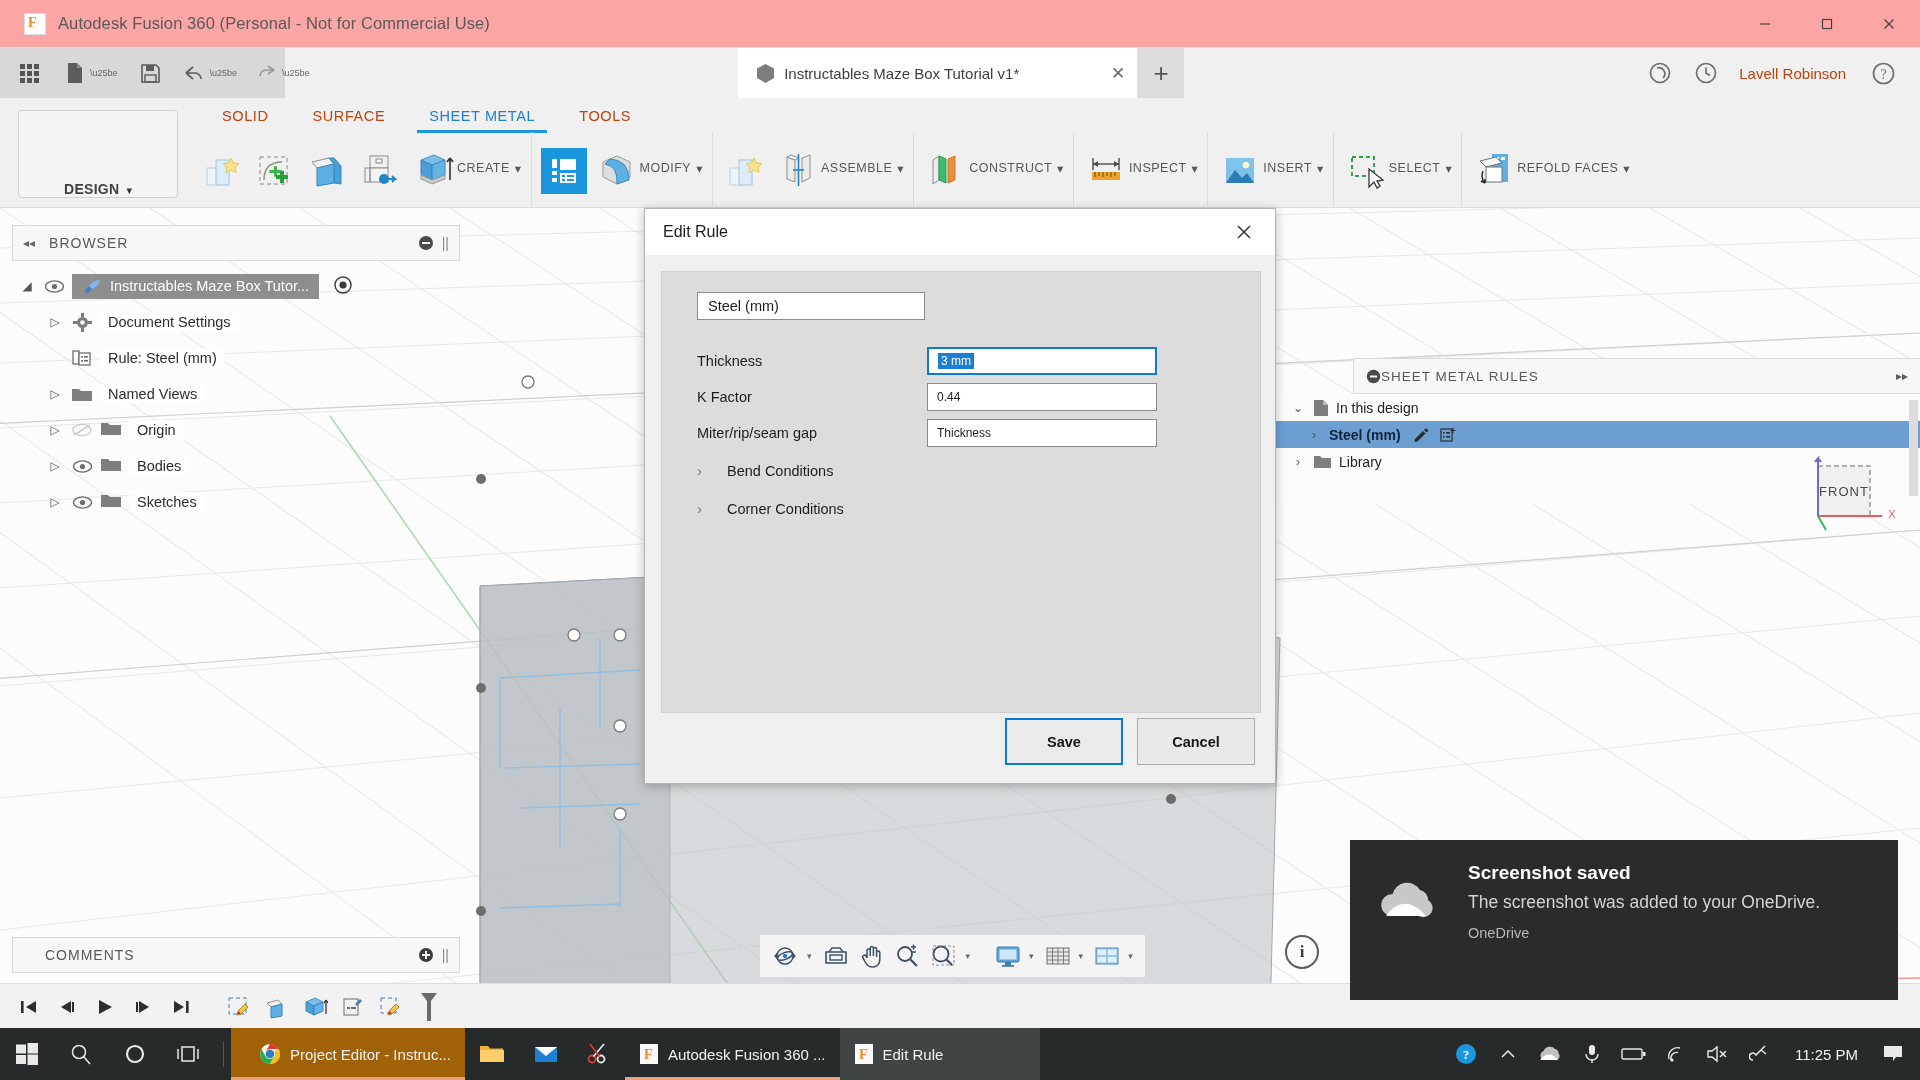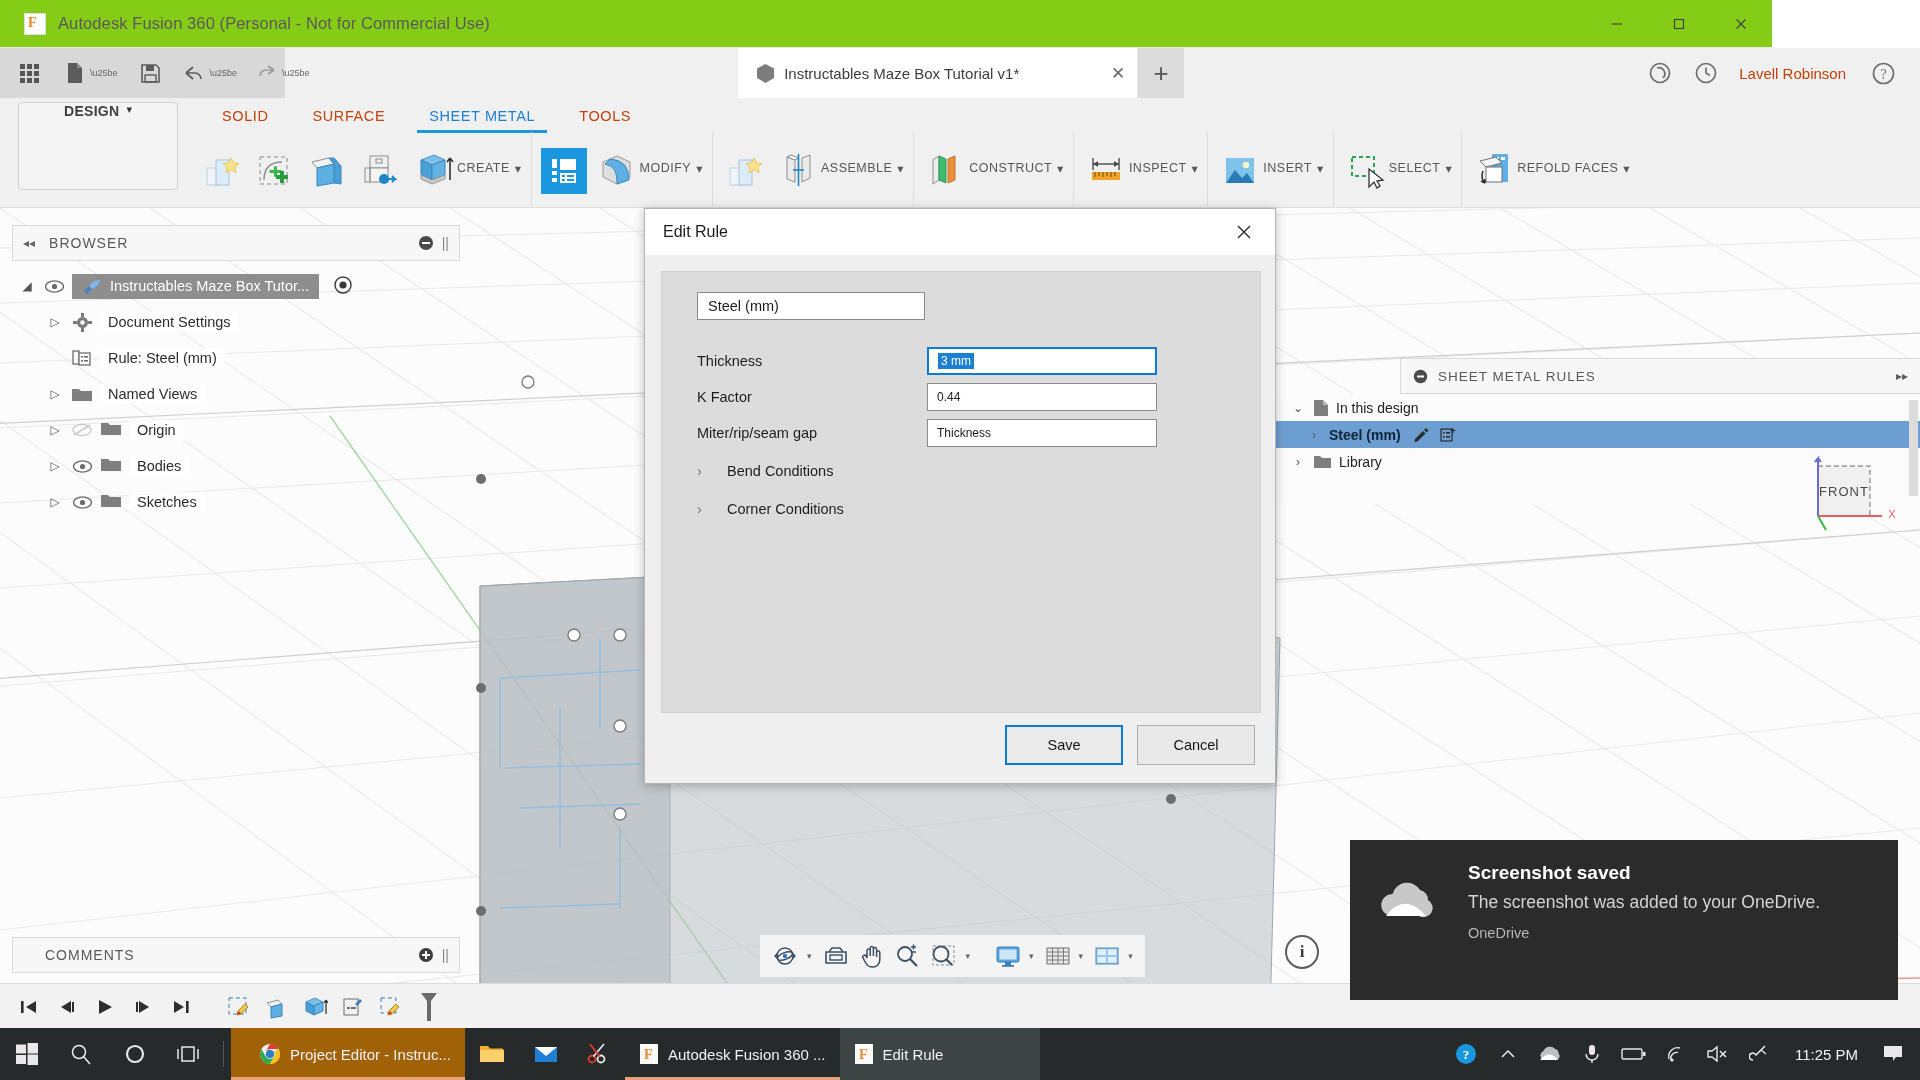--- a/index.html
+++ b/index.html
@@ -6,22 +6,22 @@
   html, body {
     width: 1920px; height: 1080px;
     overflow: hidden;
     font-family: "Liberation Sans", sans-serif;
     background: #fff;
   }
   #app { position: relative; width: 1920px; height: 1080px; }
 
   
   .titlebar {
-    position: absolute; left:0; top:0; width:1772px; height:48px;
-    background:#84cc16; border-bottom:1px solid #e6e6e6;
+    position: absolute; left:0; top:0; width:1920px; height:48px;
+    background:#fca5a5; border-bottom:1px solid #e6e6e6;
     display:flex; align-items:center;
   }
   .tb-logo { width:22px; height:22px; margin-left:24px; margin-right:12px;
     background:#fff; border:1px solid #ddd; position:relative; }
   .tb-logo:before { content:"F"; position:absolute; left:3px; top:1px;
     font-size:14px; font-weight:bold; color:#e8892b; font-family:"Liberation Serif", serif;}
   .tb-title { font-size:16.5px; color:#5a5a5a; letter-spacing:0.1px; }
   .tb-ctrls { margin-left:auto; display:flex; height:48px; }
   .tb-btn { width:62px; height:48px; display:flex; align-items:center; justify-content:center;
      color:#444; font-size:17px; }
@@ -49,23 +49,23 @@
   .appbar-right { display:flex; align-items:center; gap:0px; height:50px; padding-right:14px; }
   .ab-ic { width:46px; height:50px; display:flex; align-items:center; justify-content:center; color:#666; }
   .username { font-size:15px; color:#c2410c; margin:0 14px 0 10px; }
 
   
   .ribbon {
     position:absolute; left:0; top:98px; width:1920px; height:110px;
     background:#f0f0f0; border-bottom:1px solid #dcdcdc;
   }
   .design-box {
-    position:absolute; left:18px; top:4px; width:160px; height:88px;
+    position:absolute; left:18px; top:12px; width:160px; height:88px;
     border:1px solid #d0d0d0; border-radius:4px; background:#f4f4f4;
-    display:flex; align-items:flex-start; justify-content:center; gap:7px;
+    display:flex; align-items:flex-end; justify-content:center; gap:7px;
   }
   .design-lbl { font-size:14px; font-weight:bold; color:#404040; letter-spacing:0.3px; }
 
   .tabstrip { position:absolute; left:200px; top:4px; display:flex; gap:0px; }
   .rtab { padding:6px 22px 9px; font-size:14.5px; color:#c2410c; letter-spacing:0.6px; position:relative; }
   .rtab.active { color:#1b7fd4; }
   .rtab.active:after { content:""; position:absolute; left:10px; right:10px; bottom:0; height:3px; background:#1b97e0; }
 
   .rpanels { position:absolute; left:190px; top:34px; display:flex; height:74px; align-items:stretch; }
   .rpanel { display:flex; align-items:center; justify-content:space-between;
@@ -94,23 +94,23 @@
   .br-tree { position:absolute; left:18px; top:268px; width:440px; font-size:14.5px; color:#2d2d2d; }
   .br-row { display:flex; align-items:center; height:36px; gap:7px; }
   .br-row .arrow { width:18px; text-align:center; color:#555; font-size:12px; }
   .br-label { padding:2px 8px; background:rgba(255,255,255,0.72); }
   .br-row.root .br-label { background:#8e8e8e; color:#fff; padding:4px 10px; }
   .eye { width:22px; display:flex; justify-content:center; color:#6b6b6b; }
   .eye.off { opacity:0.32; }
 
   
   .smr-hdr {
-    position:absolute; right:0px; top:358px; width:520px; height:36px;
+    position:absolute; right:0px; top:358px; width:567px; height:36px;
     background:#f7f7f7; border:1px solid #d9d9d9; border-right:none;
-    display:flex; align-items:center; padding:0 12px; gap:10px;margin-left:12px;
+    display:flex; align-items:center; padding:0 12px; margin-left:12px;
   }
   .smr-hdr .ttl { font-size:13.5px; color:#585858; letter-spacing:1px; }
   .smr-body { position:absolute; right:0px; top:394px; width:645px; height:110px;
      background:#fbfbfb; border-left:1px solid #d9d9d9; }
   .smr-row { display:flex; align-items:center; height:27px; font-size:14px; color:#222; gap:7px; padding-left:14px; }
   .smr-row.selected { background:#6d9ed1; }
   .smr-row .arrow { width:16px; text-align:center; color:#555; font-size:12px; }
   .smr-scroll { position:absolute; right:2px; top:400px; width:9px; height:96px; background:#dcdcdc; }
 
   
@@ -131,22 +131,22 @@
   .frow { position:absolute; left:35px; display:flex; align-items:center; width:530px; height:28px; }
   .frow .lab { font-size:14.5px; color:#1d1d1d; width:230px; }
   .fval { width:230px; height:28px; background:#fff; border:1px solid #8b8b8b;
      font-size:12px; color:#1e1e1e; display:flex; align-items:center; padding-left:9px; }
   .fval.focused { border:2px solid #0a7ad4; }
   .sel-text { background:#1b7fd4; color:#fff; padding:1px 3px; }
   .section { position:absolute; left:35px; display:flex; align-items:center; gap:18px; }
   .section .chev { color:#777; font-size:15px; width:12px; }
   .section .stxt { font-size:14.5px; color:#1d1d1d; }
   .dlg-btns { position:absolute; right:20px; bottom:18px; display:flex; gap:14px; }
-  .dbtn { width:118px; height:40px; display:flex; align-items:center; justify-content:center;
-     font-size:14.5px; color:#161616; background:#e9e9e9; border:1px solid #adadad; }
+  .dbtn { width:118px; height:47px; display:flex; align-items:center; justify-content:center;
+     font-size:14.5px; color:#161616; background:#e9e9e9; border:1px solid #adadad;font-weight:bold; }
   .dbtn.primary { border:2px solid #0a7ad4; background:#eaeaea; }
 
   
   .comments {
     position:absolute; left:12px; top:937px; width:448px; height:36px;
     background:#f7f7f7; border:1px solid #d9d9d9;
     display:flex; align-items:center; padding:0 10px; gap:14px;
   }
   .comments .ttl { font-size:14px; color:#585858; letter-spacing:1px; }
   .timeline {

